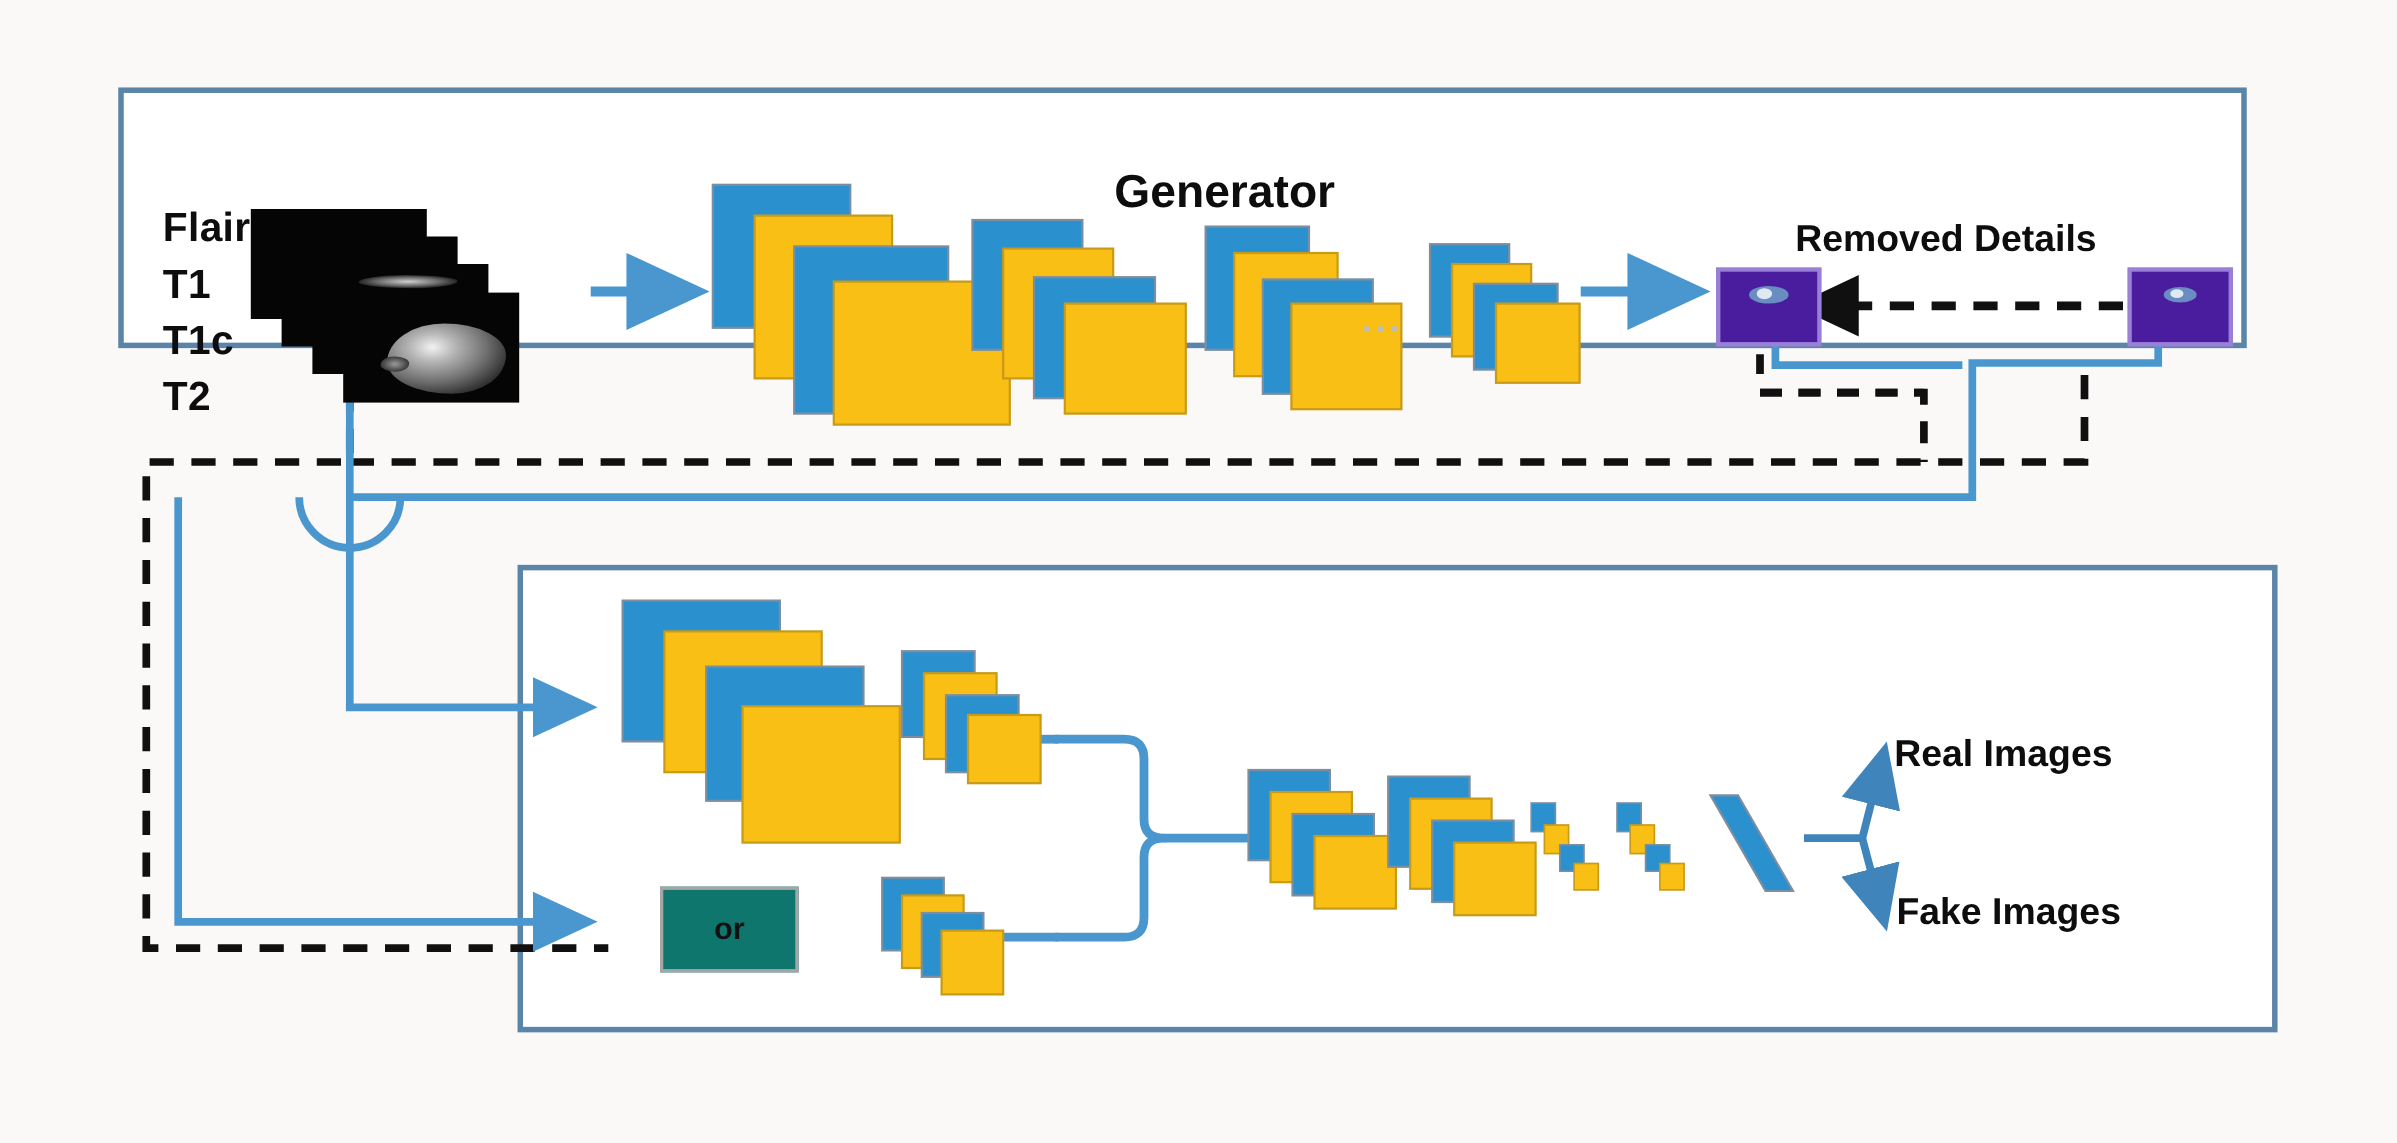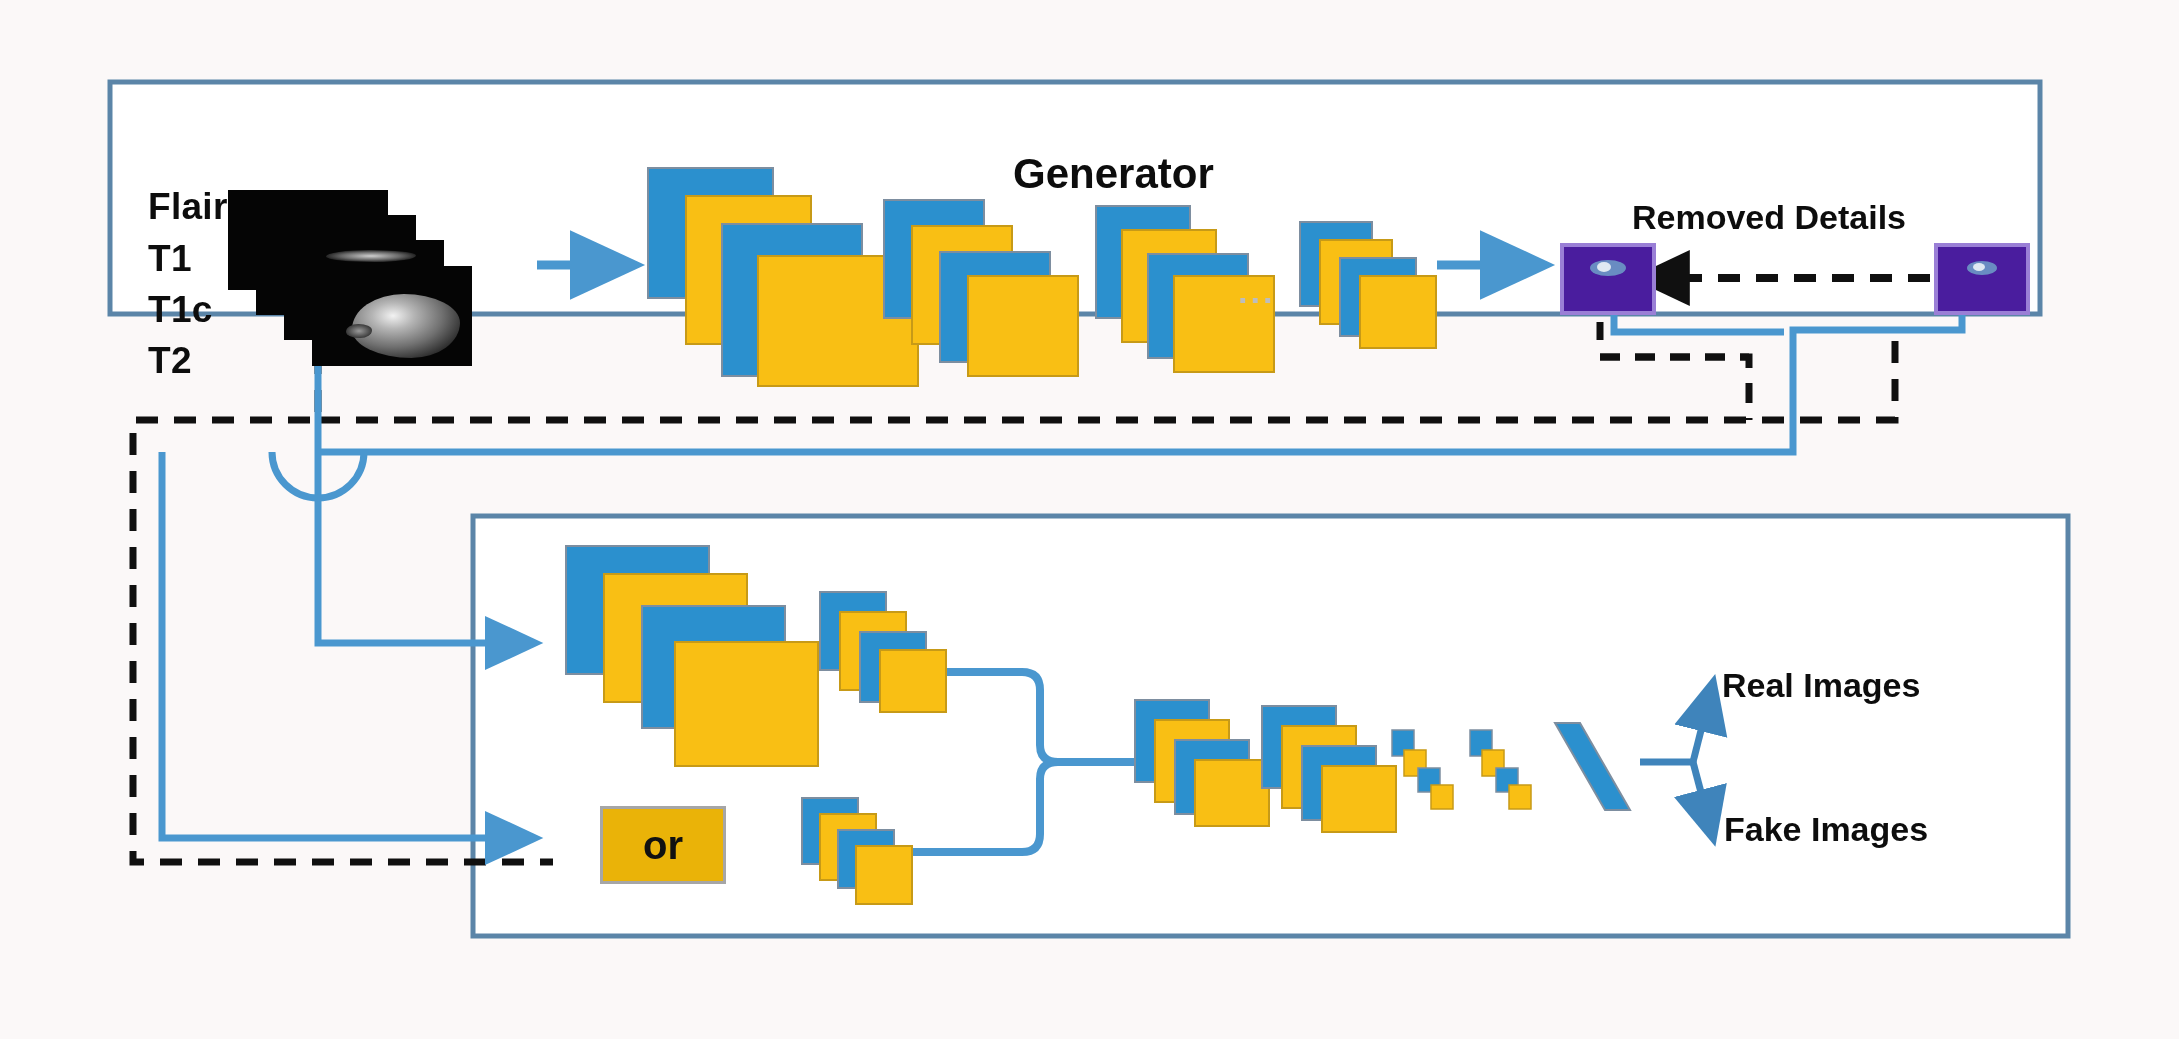--- a/index.html
+++ b/index.html
@@ -10,23 +10,23 @@
     overflow:hidden;
   }
   #stage{position:relative;width:2179px;height:1039px;}
   #svgroot{position:absolute;left:0;top:0;width:2179px;height:1039px;}
 
   .lbl{position:absolute;font-weight:bold;color:#0d0d0d;white-space:nowrap;}
   .modality{font-size:37px;letter-spacing:.3px;}
   .title{font-size:42px;margin-top:40px;}
   .sublbl{font-size:34px;}
   .orbox{
-    position:absolute;background:#eab308;border:3px solid #a6a6a6;
+    position:absolute;background:#0f766e;border:3px solid #a6a6a6;
     display:flex;align-items:center;justify-content:center;
-    font-size:40px;font-weight:bold;color:#111;
+    font-size:28px;font-weight:bold;color:#111;
   }
   .ell{position:absolute;font-size:34px;color:#bdbdbd;letter-spacing:3px;font-weight:bold;}
   .mri{position:absolute;background:#050505;}
   .mri .blob{position:absolute;border-radius:48% 52% 45% 55%/55% 45% 55% 45%;}
 </style>
 </head>
 <body>
 
 <div id="stage">
 

